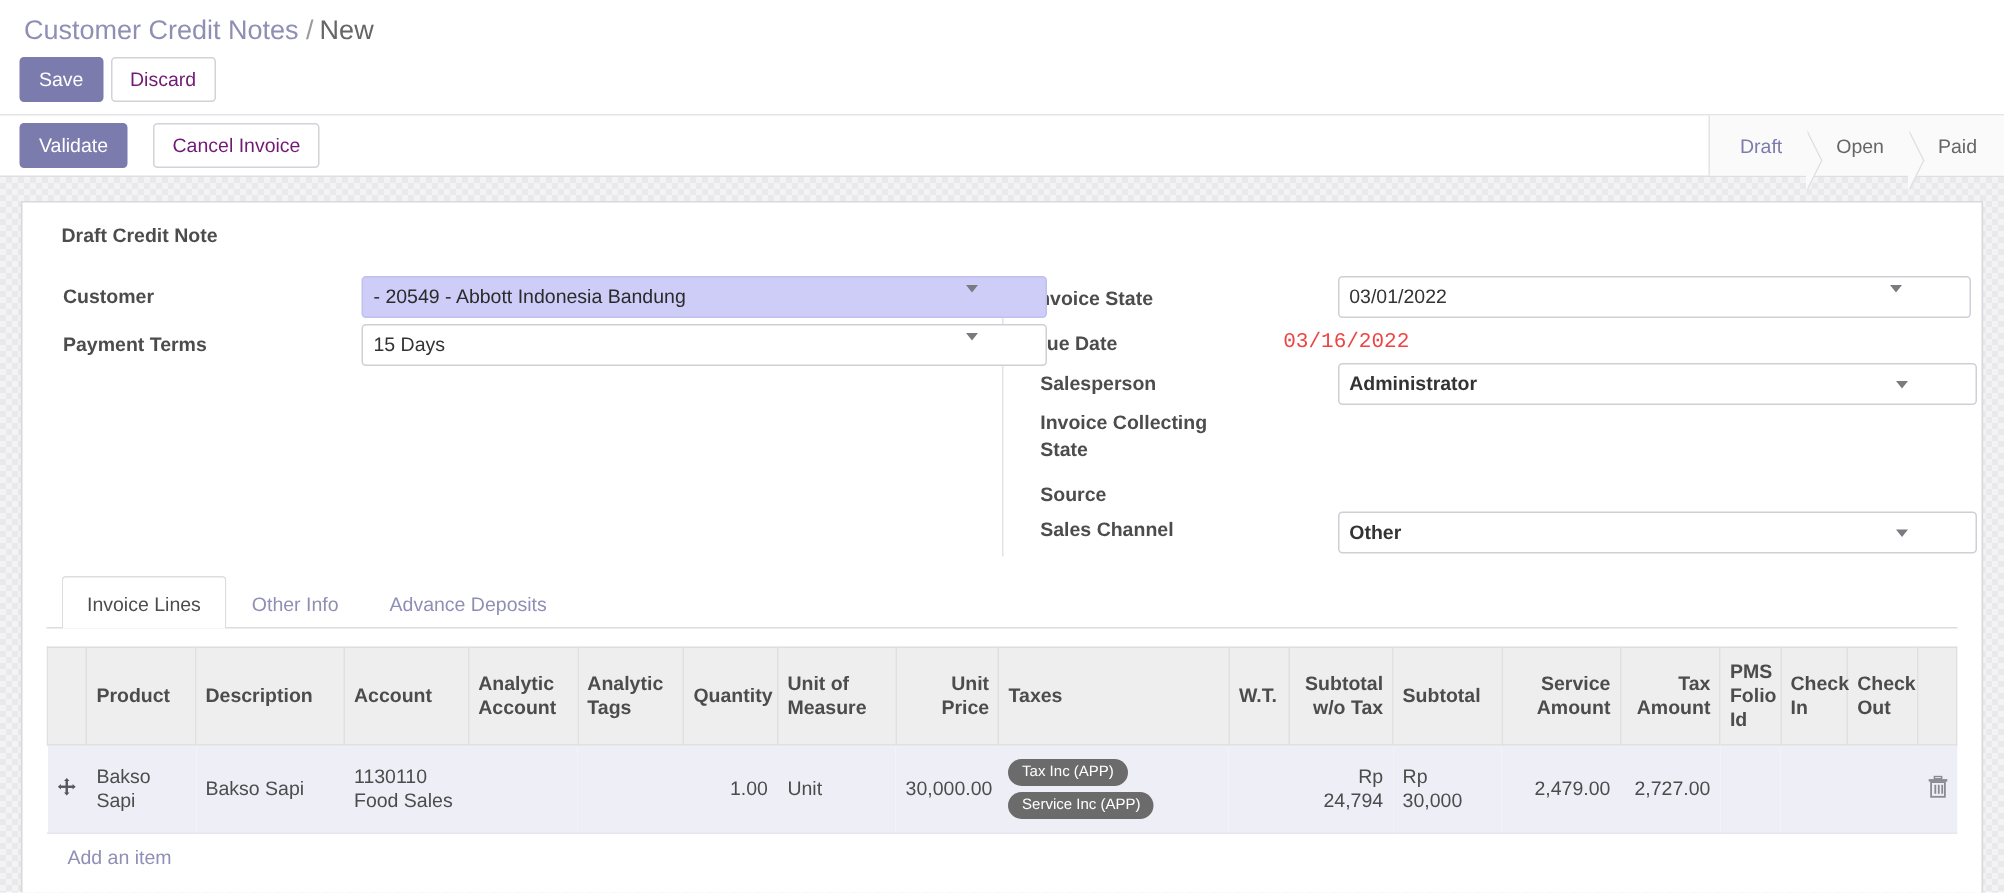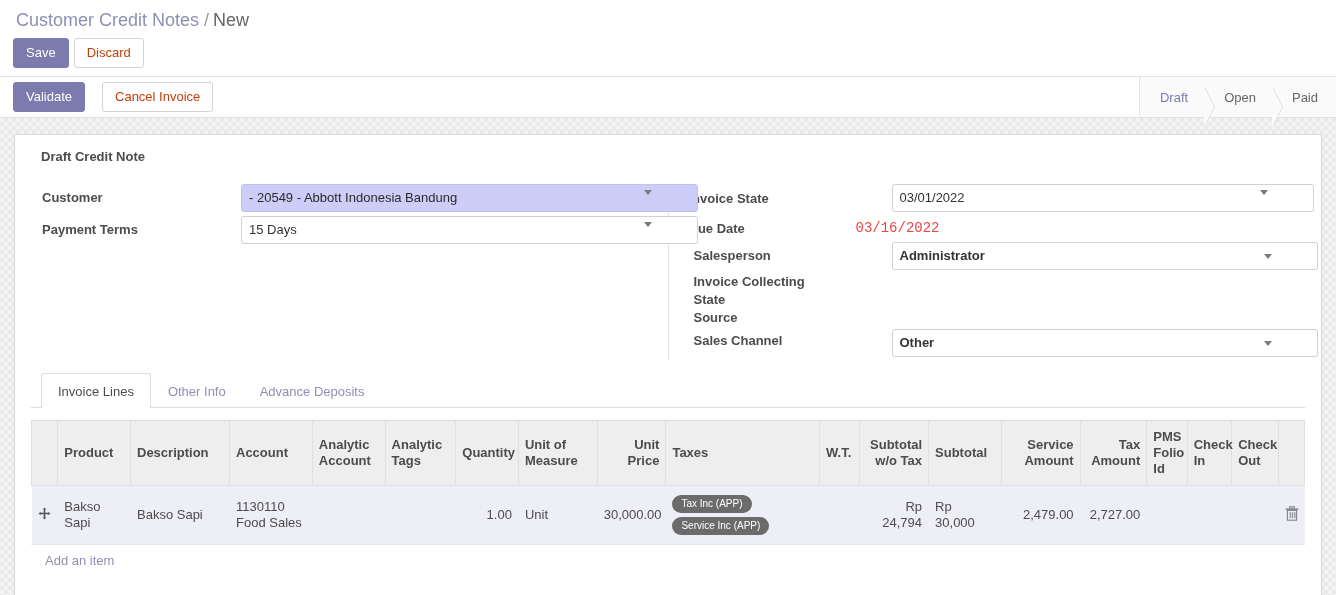--- a/index.html
+++ b/index.html
@@ -64,21 +64,21 @@
     cursor: pointer;
     white-space: nowrap;
   }
   .btn-primary {
     background: #7c7bad;
     color: #ffffff;
     border-color: #7c7bad;
   }
   .btn-default {
     background: #ffffff;
-    color: #c2410c;
+    color: #701a75;
     border-color: #d2d2d8;
   }
 
   
   .status-bar {
     border-top: 1px solid #e4e4e8;
     border-bottom: 1px solid #dfdfe3;
     background: #ffffff;
     height: 40px;
     display: flex;
@@ -490,21 +490,21 @@
                 </span>
               </div>
             </div>
           </div>
 
           <div class="frow" style="min-height:18px;margin-bottom:0">
             <div class="flabel flabel-r" style="padding-top:0">Invoice Collecting</div>
             <div class="fctrl"></div>
           </div>
 
-          <div class="frow" style="min-height:18px;margin-bottom:0">
+          <div class="frow" style="min-height:18px;margin-bottom:12px">
             <div class="flabel flabel-r" style="padding-top:0">State</div>
             <div class="fctrl"></div>
           </div>
 
           <div class="frow" style="min-height:19px;margin-bottom:0">
             <div class="flabel flabel-r" style="padding-top:0">Source</div>
             <div class="fctrl"></div>
           </div>
 
           <div class="frow" style="min-height:30px;margin-bottom:0">

